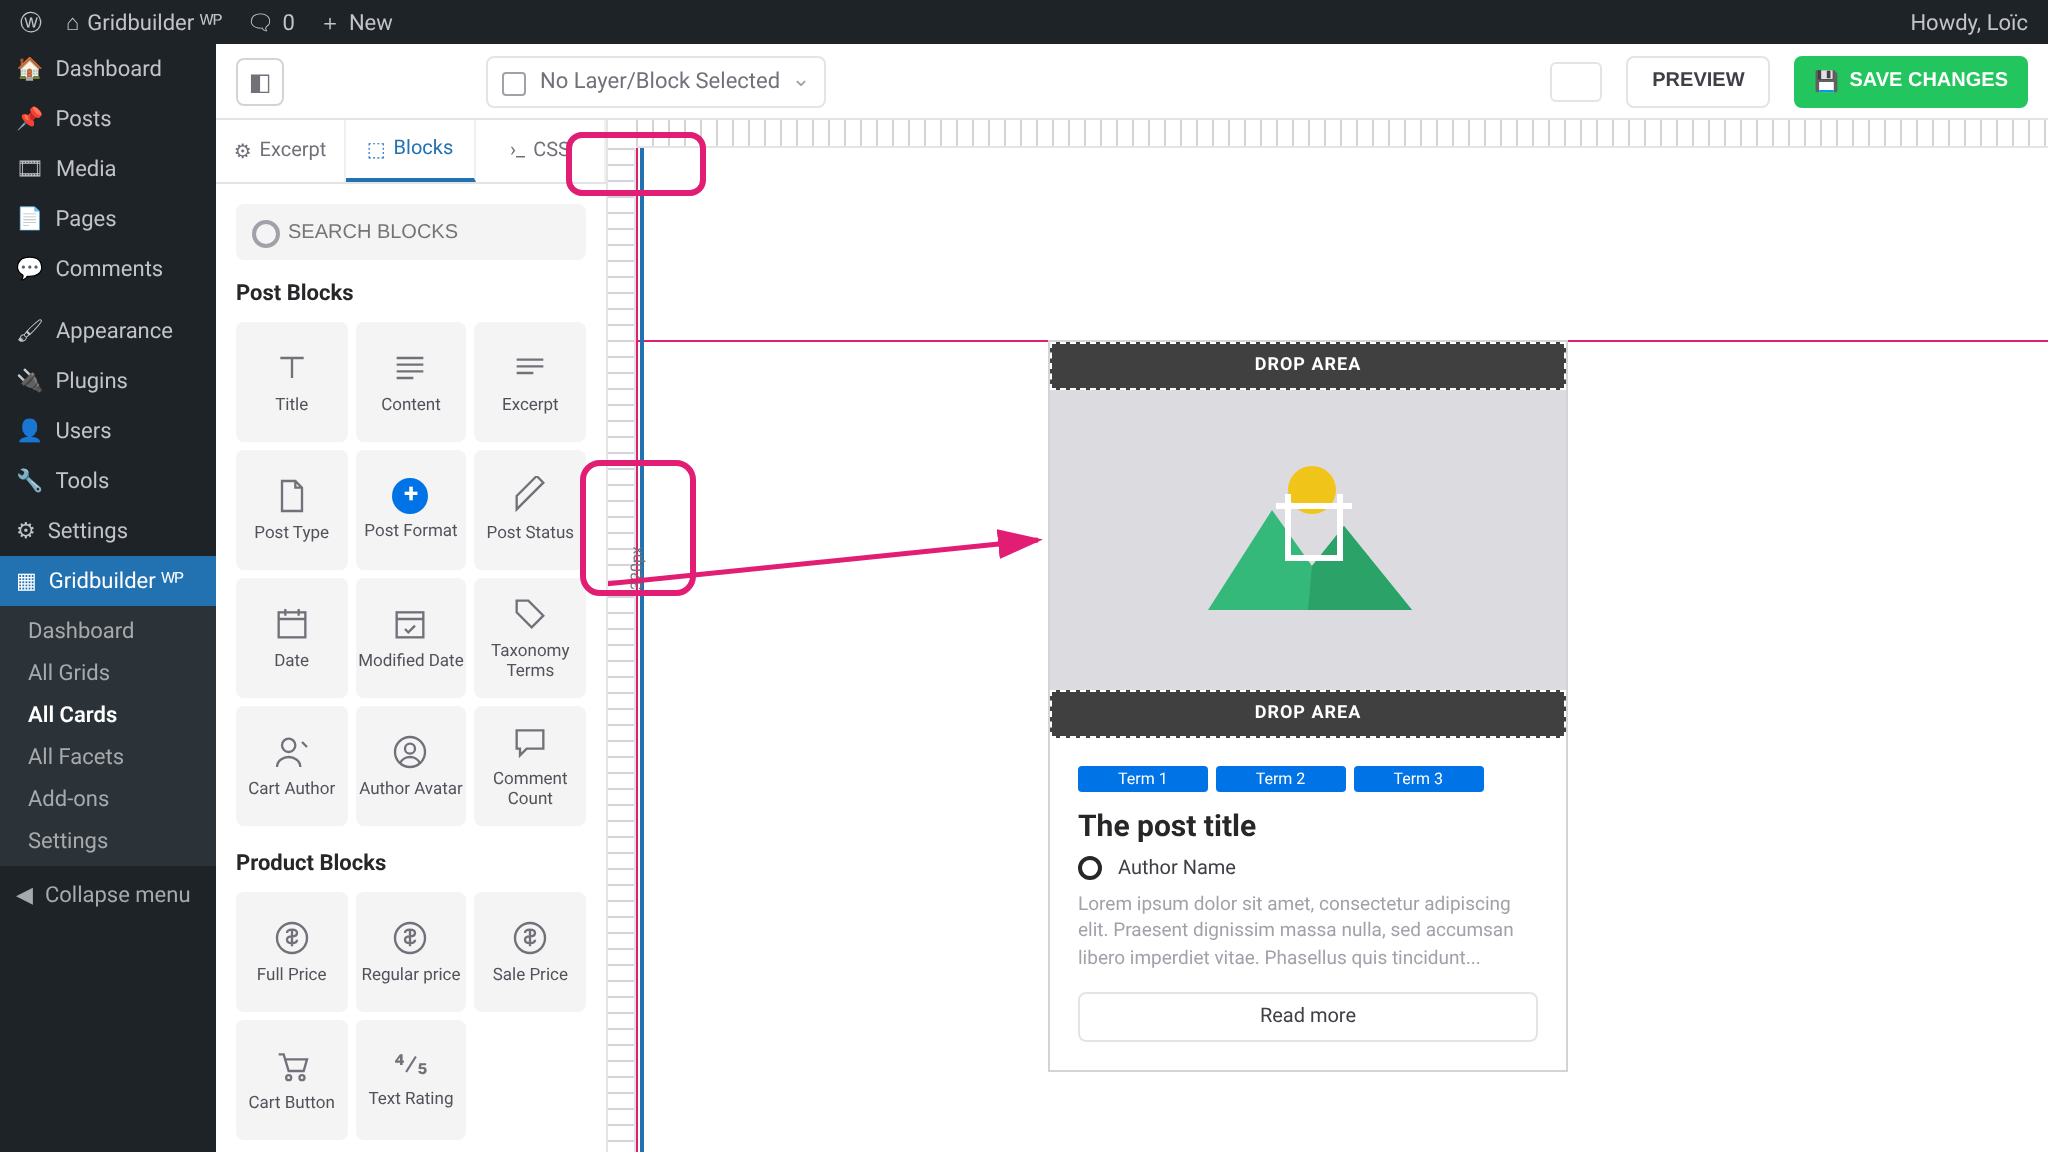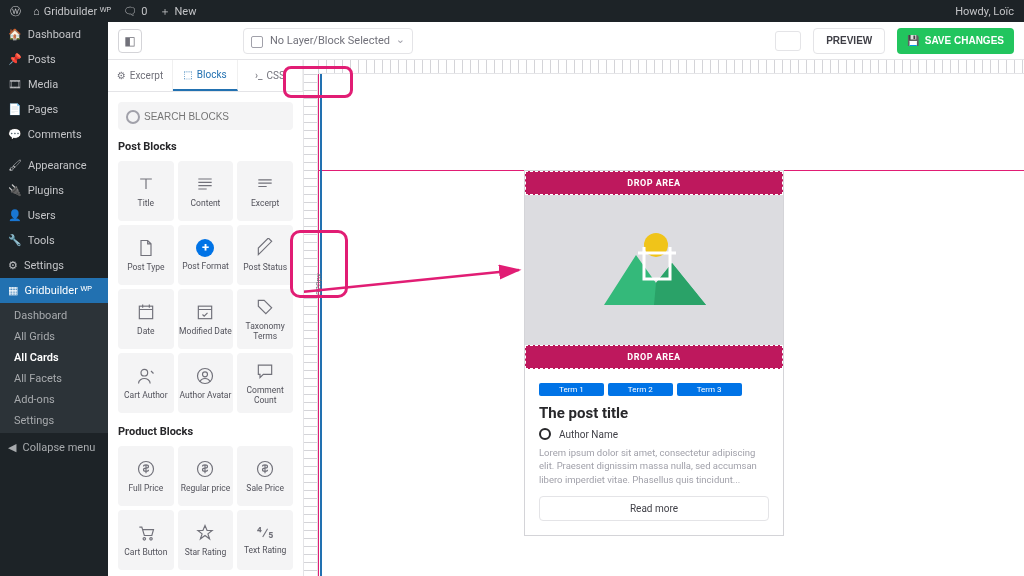--- a/index.html
+++ b/index.html
@@ -48,21 +48,21 @@
 
 .canvas{flex:1;background:#fff;position:relative;overflow:hidden}
 .ruler-h{position:absolute;top:0;left:14px;right:0;height:14px;background:#fff;border-bottom:1px solid #e4e4e7;background-image:repeating-linear-gradient(to right,#d4d4d8 0,#d4d4d8 1px,transparent 1px,transparent 8px)}
 .ruler-v{position:absolute;top:14px;left:0;width:14px;bottom:0;background:#fff;border-right:1px solid #e4e4e7;background-image:repeating-linear-gradient(to bottom,#d4d4d8 0,#d4d4d8 1px,transparent 1px,transparent 8px)}
 .red-line-h{position:absolute;left:14px;right:0;height:1px;background:#e11d74}
 .red-line-v{position:absolute;top:14px;bottom:0;width:1px;background:#e11d74}
 .blue-v{position:absolute;top:14px;bottom:0;width:2px;background:#2271b1}
 .ruler-lbl{position:absolute;font-size:8px;color:#71717a;transform:rotate(-90deg);transform-origin:left top}
 
 .card{position:absolute;left:220px;top:110px;width:260px;background:#fff;border:1px solid #d4d4d8}
-.drop{background:#be185d;color:#fff;text-align:center;font-size:9px;font-weight:700;letter-spacing:.5px;padding:6px;border:1px dashed #fff}
+.drop{background:#404040;color:#fff;text-align:center;font-size:9px;font-weight:700;letter-spacing:.5px;padding:6px;border:1px dashed #fff}
 .imgph{height:150px;background:#dcdce0;display:flex;align-items:center;justify-content:center;position:relative}
 .card-body{padding:14px}
 .tags{display:flex;gap:4px;margin-bottom:8px}
 .tag{background:#0073e6;color:#fff;font-size:8px;padding:2px 20px;border-radius:2px}
 .ptitle{font-size:15px;font-weight:700;color:#27272a;margin-bottom:6px}
 .auth{display:flex;align-items:center;gap:8px;font-size:10px;color:#3f3f46;margin-bottom:6px}
 .auth .av{width:12px;height:12px;border:2px solid #27272a;border-radius:50%}
 .lorem{font-size:9.5px;color:#a1a1aa;line-height:1.4;margin-bottom:10px}
 .rm{border:1px solid #e4e4e7;border-radius:4px;text-align:center;padding:6px;font-size:10px;color:#3f3f46;cursor:pointer}
 
@@ -241,26 +241,20 @@
             </div>
             <div class="blk">
               <svg viewBox="0 0 24 24">
                 <path d="M4 5h3l3 10h9l2-7H8"></path>
                 <circle cx="10" cy="19" r="1.5"></circle>
                 <circle cx="18" cy="19" r="1.5"></circle>
               </svg>
               <div class="lbl">Cart Button</div>
             </div>
             <div class="blk">
-              <svg viewBox="0 0 24 24">
-                <path d="M12 3l2.5 6h6l-5 4 2 6-5.5-4-5.5 4 2-6-5-4h6z"></path>
-              </svg>
-              <div class="lbl">Star Rating</div>
-            </div>
-            <div class="blk">
               <span style="font-size:14px;color:#71717a;font-weight:600">4⁄5</span>
               <div class="lbl">Text Rating</div>
             </div>
           </div>
       </div>
     </div>
 
     <div class="canvas">
       <div class="ruler-h"></div>
       <div class="ruler-v"></div>

